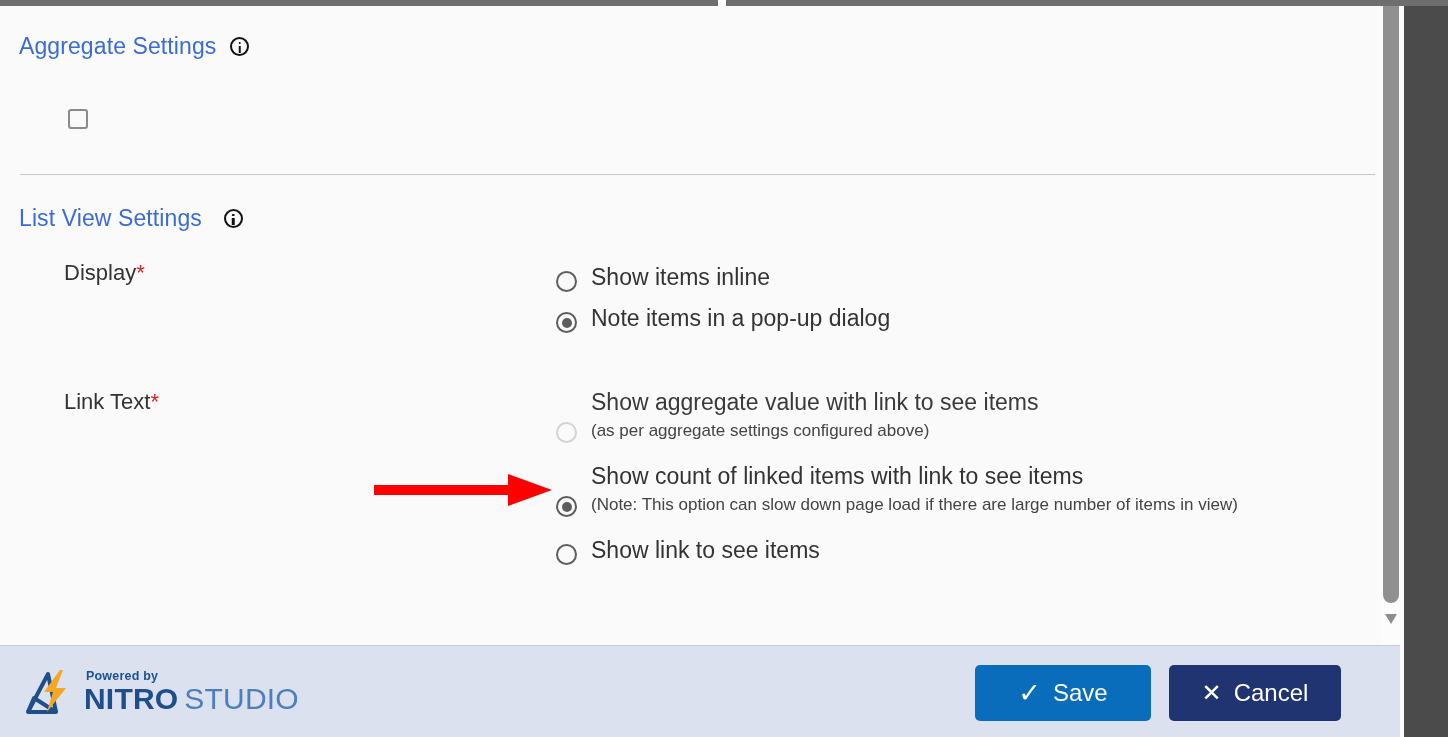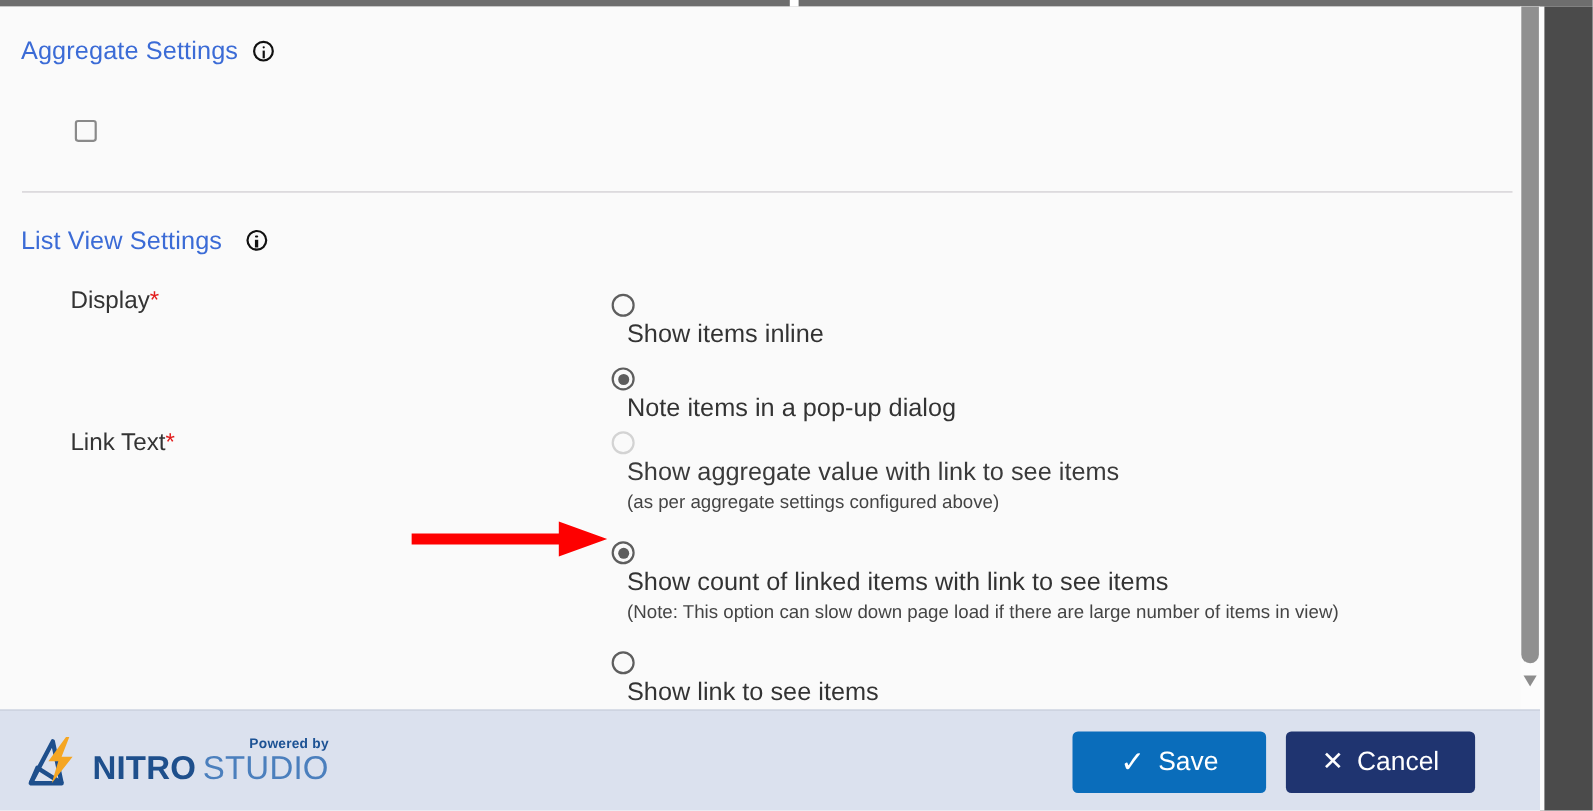--- a/index.html
+++ b/index.html
@@ -135,23 +135,22 @@
   .field-label.display  { top: 254px; left: 64px; }
   .field-label.linktext { top: 383px; left: 64px; }
   .req-star { color: #e21b1b; font-size: 22px; }
 
   .radio-group { position: absolute; left: 556px; }
   .radio-group.display  { top: 256px; }
   .radio-group.linktext { top: 381px; }
 
   .radio-row {
     display: flex;
-    align-items: flex-start;
+    align-items: flex-end;
     margin-bottom: 0;
-    flex-direction: column;
   }
   .radio-row + .radio-row { margin-top: 11px; }
   .radio-group.linktext .radio-row + .radio-row { margin-top: 18px; }
 
   .radio-circle {
     width: 21px;
     height: 21px;
     border: 2px solid #5e5e5e;
     border-radius: 50%;
     background: #fafafa;
@@ -261,21 +260,20 @@
     align-items: center;
   }
   .logo-mark {
     width: 56px;
     height: 48px;
     flex: none;
   }
   .logo-text {
     margin-left: 6px;
     line-height: 1;
-    text-align: right;
   }
   .logo-powered {
     font-size: 12.5px;
     font-weight: bold;
     color: #1c5294;
     letter-spacing: 0.2px;
     margin-bottom: 1px;
     margin-left: 2px;
   }
   .logo-name { white-space: nowrap; }

